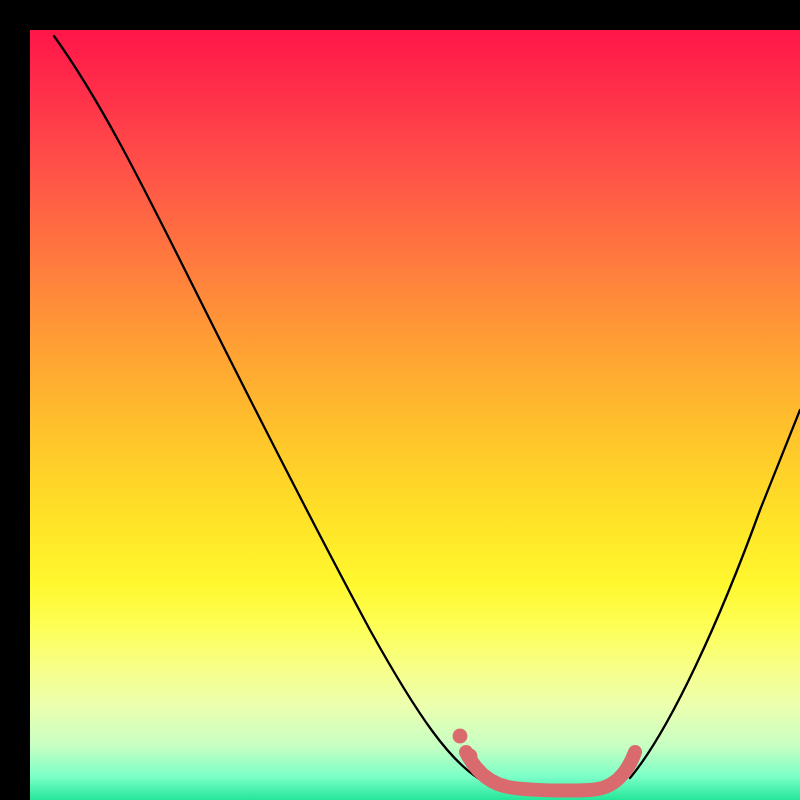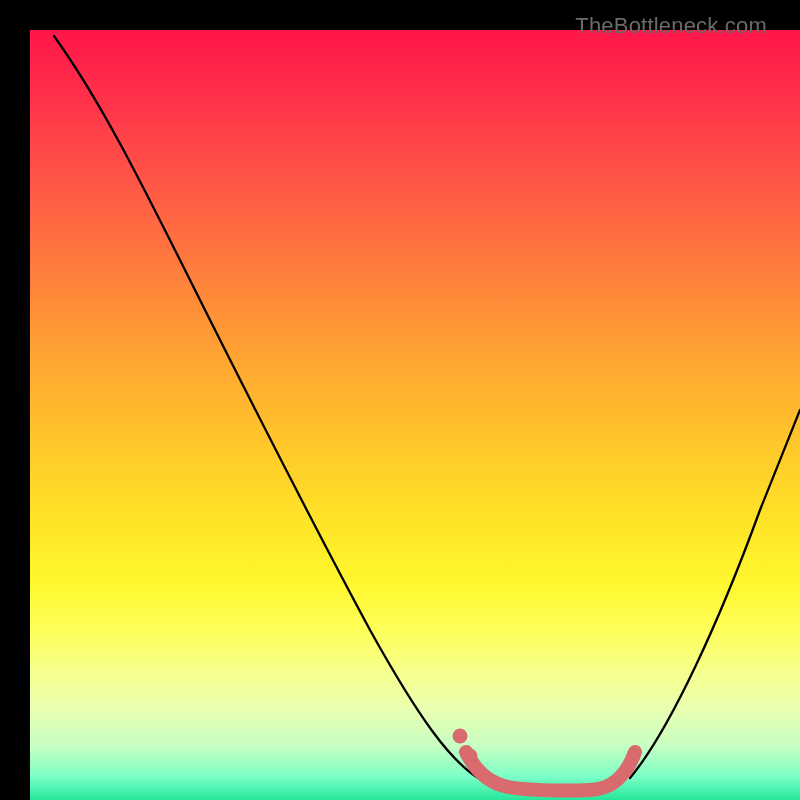--- a/index.html
+++ b/index.html
@@ -85,14 +85,13 @@
                C 445 740, 458 753, 478 757
                C 500 761, 540 761, 560 760
                C 575 759, 586 754, 596 740
                C 600 734, 603 728, 605 722" fill="none" stroke="#d96a6d" stroke-width="14" stroke-linecap="round" stroke-linejoin="round"></path>
 
       <circle cx="430" cy="706" r="7.5" fill="#d96a6d"></circle>
       <circle cx="440" cy="726" r="7.5" fill="#d96a6d"></circle>
     </g>
   </svg>
 
-  <div class="watermark">TheBottleneck.com</div>
 </div>
 
 </body></html>

